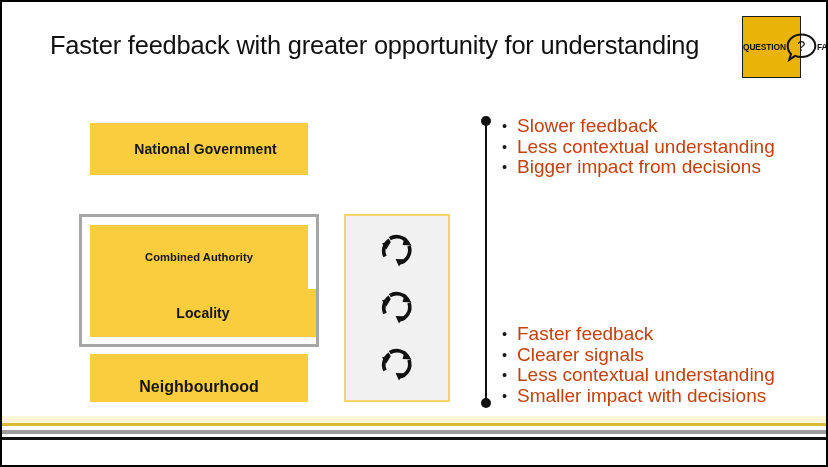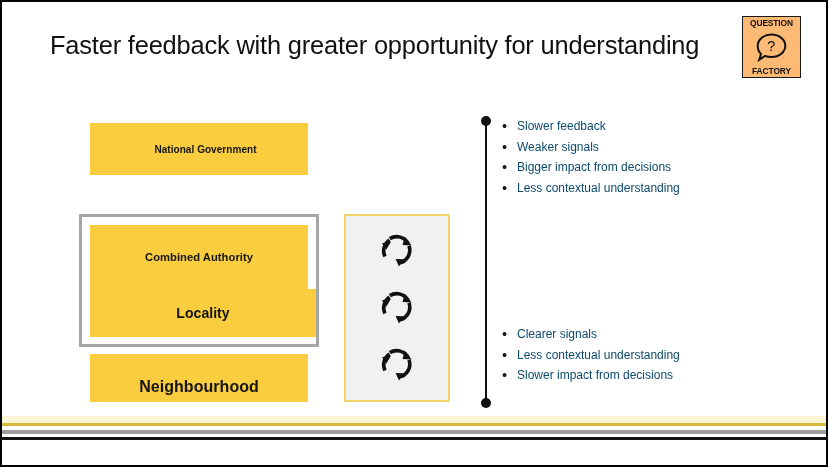--- a/index.html
+++ b/index.html
@@ -39,24 +39,24 @@
   }
 
   
   .logo {
     position: absolute;
     left: 740px;
     top: 14px;
     width: 59px;
     height: 62px;
     border: 1.5px solid #1a1a1a;
-    background: #fdba74;
+    background: #eab308;
     box-sizing: border-box;
     display: flex;
-    flex-direction: column;
+    flex-direction: row;
     align-items: center;
     justify-content: space-between;
     padding: 2px 0 2px 0;
   }
   .logo-word {
     font-size: 8.4px;
     font-weight: 700;
     letter-spacing: -0.1px;
     color: #111111;
     font-family: "Liberation Sans", sans-serif;
@@ -84,21 +84,21 @@
     letter-spacing: 0.05px;
     text-align: center;
   }
 
   #box-national {
     left: 88px;
     top: 121px;
     width: 218px;
     height: 52px;
   }
-  #box-national .label { font-size: 10px; padding-left: 13px; }
+  #box-national .label { font-size: 14px; padding-left: 13px; }
 
   #box-combined {
     left: 88px;
     top: 223px;
     width: 218px;
     height: 64px;
   }
   #box-combined .label { font-size: 11.2px; }
 
   #box-locality {
@@ -175,23 +175,23 @@
     margin: 0;
     padding: 0;
     list-style: none;
   }
   #bullets-top { top: 114px; }
   #bullets-bottom { top: 322px; }
 
   .bullets li {
     position: relative;
     padding-left: 15px;
-    font-size: 12px;
+    font-size: 19px;
     line-height: 20.6px;
-    color: #0c4a6e;
+    color: #c2410c;
     white-space: nowrap;
   }
   .bullets li::before {
     content: "\2022";
     position: absolute;
     left: 0;
     top: 0;
     font-size: 14.6px;
     line-height: 20.6px;
     color: #1a1a1a;
@@ -272,29 +272,29 @@
       <polygon points="28.2,30.2 24.0,37.6 20.6,30.0" fill="#111111"></polygon>
     </svg>
   </div>
 
   <div class="axis-line"></div>
   <div class="axis-dot" id="axis-dot-top"></div>
   <div class="axis-dot" id="axis-dot-bottom"></div>
 
   <ul class="bullets" id="bullets-top">
     <li>Slower feedback</li>
-    <li>Weaker signals</li>
+    <li>Less contextual understanding</li>
     <li>Bigger impact from decisions</li>
-    <li>Less contextual understanding</li>
   </ul>
 
   <ul class="bullets" id="bullets-bottom">
+    <li>Faster feedback</li>
     <li>Clearer signals</li>
     <li>Less contextual understanding</li>
-    <li>Slower impact from decisions</li>
+    <li>Smaller impact with decisions</li>
   </ul>
 
   <div class="stripe" id="stripe-paleyellow"></div>
   <div class="stripe" id="stripe-gold"></div>
   <div class="stripe" id="stripe-gap1"></div>
   <div class="stripe" id="stripe-grey"></div>
   <div class="stripe" id="stripe-gap2"></div>
   <div class="stripe" id="stripe-black"></div>
 
 </div>

